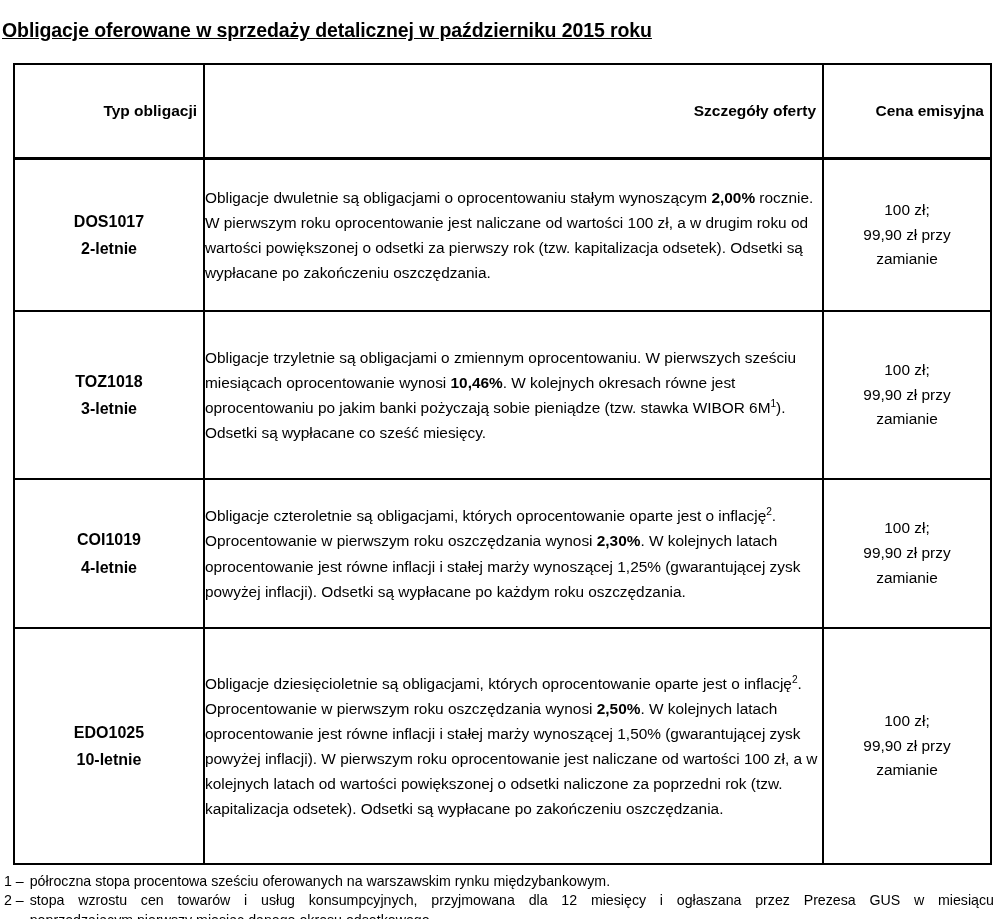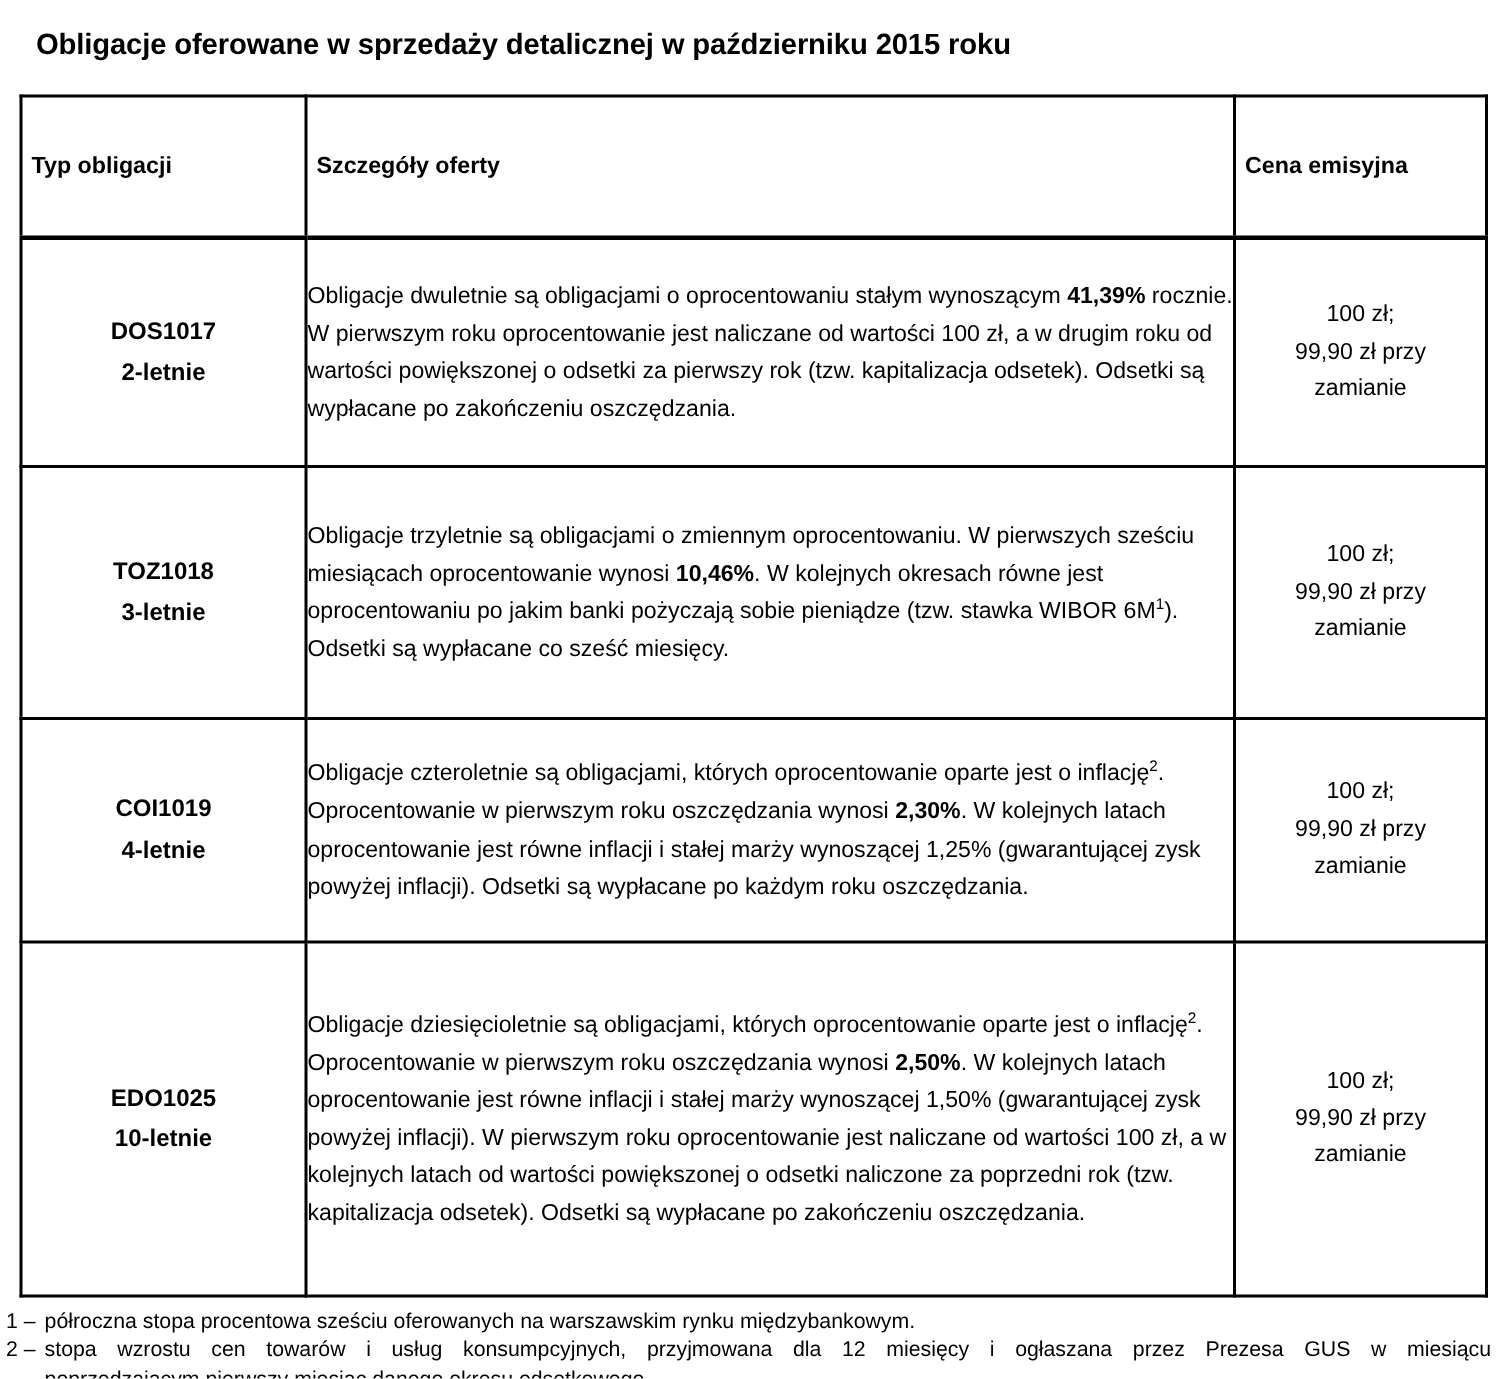--- a/index.html
+++ b/index.html
@@ -16,26 +16,27 @@
     overflow: hidden;
   }
   .page {
     position: relative;
     width: 1000px;
     height: 919px;
     box-sizing: border-box;
   }
   .page-title {
     position: absolute;
-    left: 24px;
+    left: 2px;
     top: 6px;
     font-size: 19.5px;
     font-weight: bold;
     letter-spacing: -0.1px;
     white-space: nowrap;
+    text-decoration: underline;
   }
   .bonds-table {
     position: absolute;
     left: 13px;
     top: 63px;
     width: 977px;
     border-collapse: collapse;
     table-layout: fixed;
   }
   .bonds-table col.c-type  { width: 190px; }
@@ -46,21 +47,21 @@
   .bonds-table td {
     border: 2px solid #000000;
     padding: 0;
     vertical-align: middle;
   }
   .bonds-table thead th {
     border-bottom-width: 3px;
     height: 92px;
     font-size: 15.5px;
     font-weight: bold;
-    text-align: left;
+    text-align: right;
   }
   .th-inner {
     padding: 0 6px;
   }
 
   .cell-type {
     text-align: center;
     font-size: 16px;
     font-weight: bold;
     line-height: 1.70;
@@ -152,21 +153,21 @@
       </tr>
     </thead>
     <tbody>
 
       <tr class="row-dos">
         <td class="cell-type">
           <span class="code">DOS1017</span>
           <span class="term">2-letnie</span>
         </td>
         <td class="cell-detail">
-          <p><span>Obligacje dwuletnie są obligacjami o oprocentowaniu stałym wynoszącym </span><b>41,39%</b><span> rocznie. W pierwszym roku oprocentowanie jest naliczane od wartości 100 zł, a w drugim roku od wartości powiększonej o odsetki za pierwszy rok (tzw. kapitalizacja odsetek). Odsetki są wypłacane po zakończeniu oszczędzania.</span></p>
+          <p><span>Obligacje dwuletnie są obligacjami o oprocentowaniu stałym wynoszącym </span><b>2,00%</b><span> rocznie. W pierwszym roku oprocentowanie jest naliczane od wartości 100 zł, a w drugim roku od wartości powiększonej o odsetki za pierwszy rok (tzw. kapitalizacja odsetek). Odsetki są wypłacane po zakończeniu oszczędzania.</span></p>
         </td>
         <td class="cell-price">
           <span>100 zł;</span>
           <span>99,90 zł przy</span>
           <span>zamianie</span>
         </td>
       </tr>
 
       <tr class="row-toz">
         <td class="cell-type">

